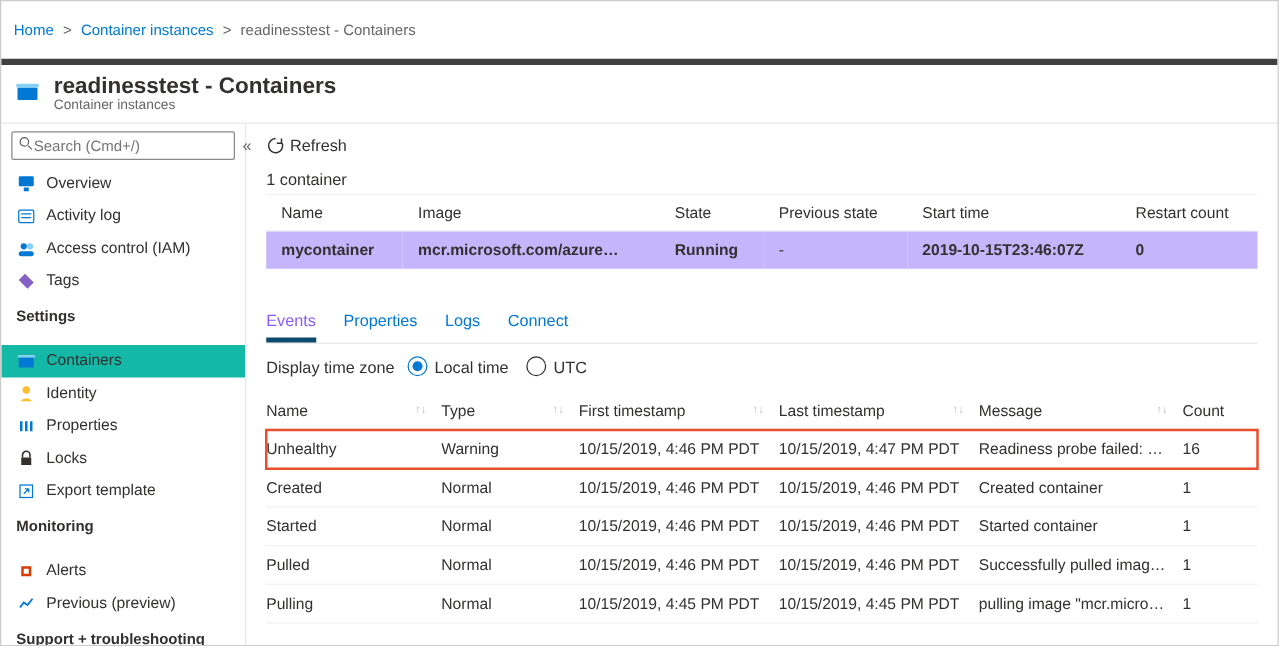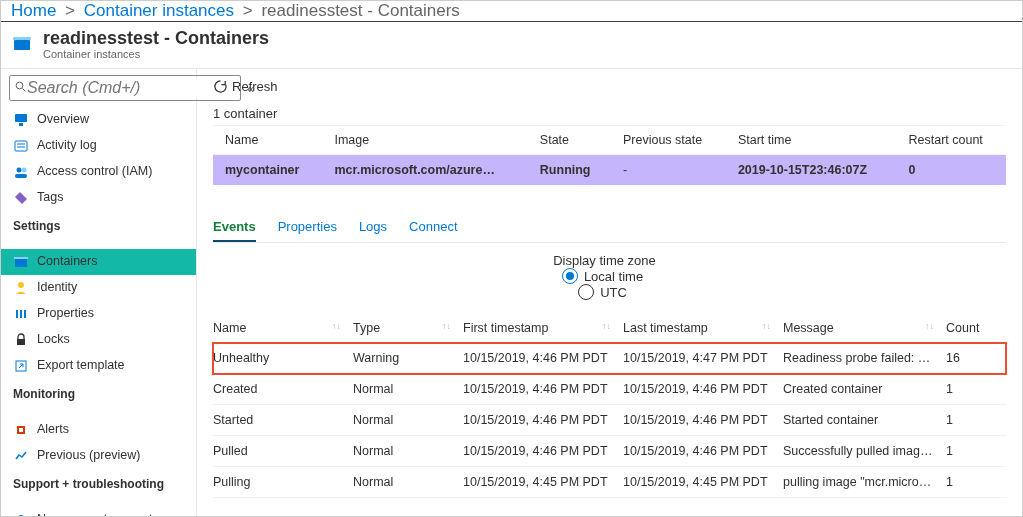--- a/index.html
+++ b/index.html
@@ -1,48 +1,48 @@
 <!DOCTYPE html>
 <html><head>
 <meta charset="utf-8">
 <style>
 * { margin:0; padding:0; box-sizing:border-box; font-family:"Segoe UI",Arial,sans-serif; }
 body { width:1023px; height:517px; background:#fff; color:#323130; font-size:13px; overflow:hidden; border:1px solid #ccc; }
 a { color:#0078d4; text-decoration:none; cursor:pointer; }
-.breadcrumb { padding:0 10px; font-size:17px; border-bottom:1px solid #404040; }
+.breadcrumb { padding:16px 10px; font-size:12px; border-bottom:5px solid #404040; }
 .breadcrumb span.sep { color:#666; margin:0 4px; }
 .breadcrumb span.cur { color:#666; }
 .header { display:flex; align-items:center; padding:6px 10px 8px; border-bottom:1px solid #e8e8e8; }
 .header .res-icon { width:22px; height:22px; margin-right:10px; display:inline-flex; align-items:center; justify-content:center; }
 .header h1 { font-size:18px; font-weight:600; }
 .header .sub { font-size:11px; color:#666; margin-top:-1px; }
 .layout { display:flex; height:calc(100% - 52px); }
 .sidebar { width:196px; border-right:1px solid #e8e8e8; display:flex; flex-direction:column; }
 .search-row { display:flex; align-items:center; padding:6px 8px; }
 .search-box { flex:1; border:1px solid #8a8886; border-radius:2px; display:flex; align-items:center; padding:3px 5px; font-size:12px; }
-.search-box input { border:none; outline:none; flex:1; font-size:16px; font-style:italic; color:#605e5c; }
+.search-box input { border:none; outline:none; flex:1; font-size:12px; color:#605e5c; }
 .collapse { width:14px; margin-left:6px; color:#666; cursor:pointer; font-size:13px; line-height:1; }
 .menu { list-style:none; overflow:auto; }
 .menu li { display:flex; align-items:flex-start; padding:5px 8px 5px 12px; cursor:pointer; font-size:12.5px; }
 .menu li.active { background:#14b8a6; }
 .menu li .mi { width:16px; height:16px; margin-right:8px; display:inline-flex; align-items:center; justify-content:center; }
 .menu .section { font-weight:600; padding:8px 8px 16px 12px; font-size:12px; cursor:default; }
 .main { flex:1; padding:10px 16px; overflow:auto; }
 .toolbar { display:flex; align-items:center; margin-bottom:12px; }
 .refresh-btn { display:flex; align-items:center; cursor:pointer; font-size:13px; }
 .refresh-btn svg { margin-right:4px; }
 .count-label { font-size:13px; margin:8px 0 4px; }
 .ctable { width:100%; border-collapse:collapse; margin-bottom:28px; }
 .ctable th { text-align:left; font-weight:400; font-size:12.5px; padding:7px 12px; border-top:1px solid #f3f2f1; border-bottom:1px solid #f3f2f1; }
 .ctable td { padding:8px 12px; font-size:12.5px; font-weight:600; background:#c4b5fd; }
 .ctable td.normal { font-weight:400; }
 .tabs { display:flex; border-bottom:1px solid #e8e8e8; margin-bottom:10px; }
 .tabs .tab { padding:6px 0; margin-right:22px; font-size:13px; cursor:pointer; color:#0078d4; }
-.tabs .tab.active { color:#15803d; border-bottom:2px solid #0c4a6e; font-weight:700; }
-.tz-row { display:flex; align-items:center; font-size:13px; margin-bottom:14px;flex-direction:column; }
+.tabs .tab.active { color:#8b5cf6; border-bottom:4px solid #0c4a6e; font-weight:400; }
+.tz-row { display:flex; align-items:center; font-size:13px; margin-bottom:14px; }
 .tz-row label { margin-right:10px; }
 .radio { display:inline-flex; align-items:center; margin-right:14px; cursor:pointer; }
 .radio .c { width:16px; height:16px; border:1px solid #323130; border-radius:50%; margin-right:6px; position:relative; }
 .radio.checked .c::after { content:""; position:absolute; left:3px; top:3px; width:8px; height:8px; border-radius:50%; background:#0078d4; }
 .radio.checked .c { border-color:#0078d4; }
 .etable { width:100%; border-collapse:collapse; }
 .etable th { text-align:left; font-weight:400; font-size:12.5px; padding:7px 12px 7px 0; border-bottom:1px solid #e8e8e8; position:relative; }
 .etable th .sort { position:absolute; right:12px; color:#bbb; font-size:9px; }
 .etable td { padding:8px 12px 8px 0; font-size:12.5px; border-bottom:1px solid #f3f2f1; white-space:nowrap; overflow:hidden; text-overflow:ellipsis; max-width:150px;margin-left:32px; }
 .etable tr.highlight { outline:2px solid #e94f2e; outline-offset:-1px; }

